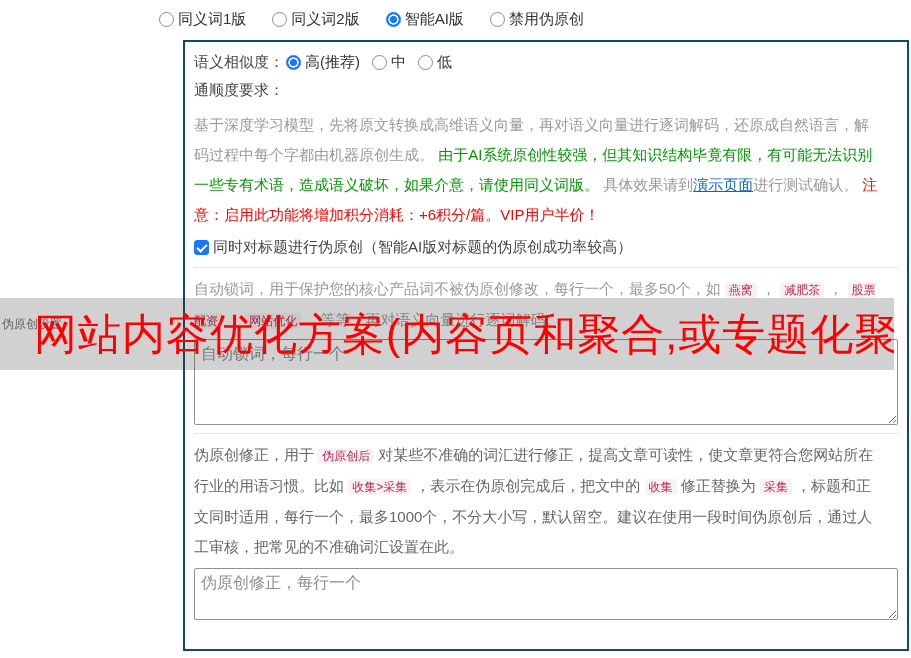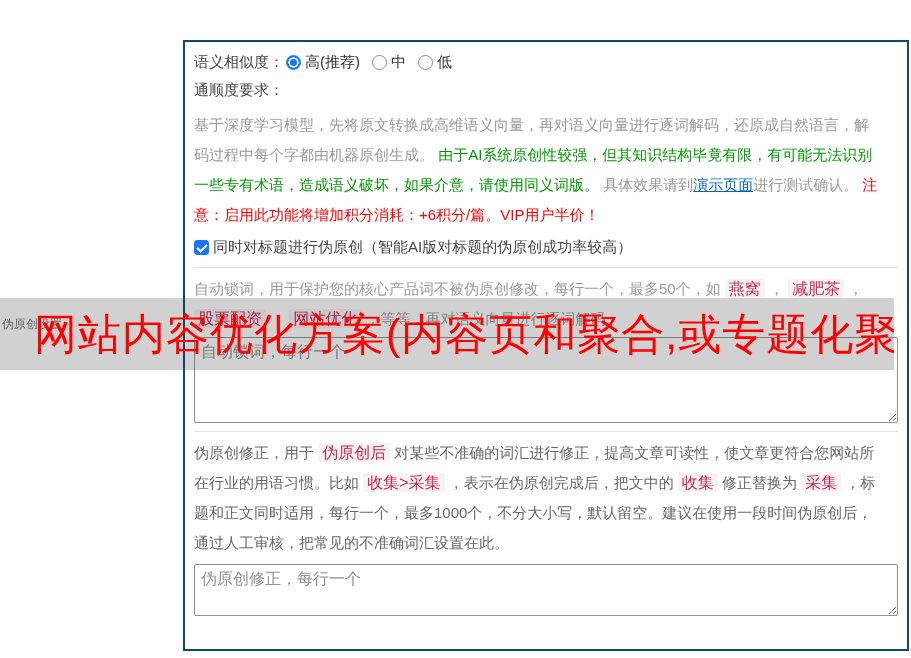--- a/index.html
+++ b/index.html
@@ -16,21 +16,21 @@
   .panel{position:absolute;left:183px;top:40px;width:726px;height:611px;border:2px solid #0c4a6e;box-sizing:border-box;padding:6px 9px 4px 9px;background:#fff;}
   .opt-row{display:flex;align-items:center;height:28px;font-size:15px;color:#444;}
   .radio-set{display:inline-flex;gap:12px;margin-left:2px;color:#333;}
 
   .desc{margin:6px 16px 0 0;font-size:15px;line-height:30px;}
   .seg-plain{}
   .seg-gray{color:#999;}
   .seg-green{color:#009900;}
   .seg-red{color:#ff0000;}
   .seg-link{color:#0066cc;text-decoration:underline;cursor:pointer;}
-  .seg-code{color:#c7254e;background:#f9f2f4;padding:1px 4px;border-radius:3px;font-size:16px;}
+  .seg-code{color:#c7254e;background:#f9f2f4;padding:1px 4px;border-radius:3px;font-size:12px;}
 
   .cb-row{display:flex;align-items:center;height:24px;margin-top:5px;font-size:15px;color:#444;cursor:pointer;}
   .checkbox{appearance:none;-webkit-appearance:none;width:15px;height:15px;border:1px solid #8c8c8c;border-radius:3px;background:#fff;margin:0 4px 0 0;position:relative;box-sizing:border-box;cursor:pointer;flex:0 0 auto;}
   .checkbox:checked{background:#1677ff;border-color:#1677ff;}
   .checkbox:checked::after{content:"";position:absolute;left:4px;top:1px;width:4px;height:8px;border:solid #fff;border-width:0 2px 2px 0;transform:rotate(45deg);}
 
   .divider{border-top:1px solid #e3e3e3;margin:8px 0 6px 0;height:0;}
 
   .desc2{color:#999;}
   .desc3{color:#666;}
@@ -45,20 +45,38 @@
 
   
   .overlay{position:absolute;left:0;top:298px;width:894px;height:72px;background:rgba(45,45,45,0.22);z-index:5;display:flex;align-items:center;overflow:hidden;pointer-events:none;}
   .overlay-text{font-size:43px;font-weight:normal;color:#ff0000;white-space:nowrap;padding-left:34px;letter-spacing:1px;line-height:72px;}
 </style>
 </head>
 <body>
 
 <div class="page">
 
+  <div class="mode-row">
+      <label class="radio-opt">
+        <input type="radio" class="radio" name="mode_group" style="">
+        <span>同义词1版</span>
+      </label>
+      <label class="radio-opt">
+        <input type="radio" class="radio" name="mode_group" style="">
+        <span>同义词2版</span>
+      </label>
+      <label class="radio-opt">
+        <input type="radio" class="radio" name="mode_group" checked="" style="">
+        <span>智能AI版</span>
+      </label>
+      <label class="radio-opt">
+        <input type="radio" class="radio" name="mode_group" style="">
+        <span>禁用伪原创</span>
+      </label>
+    </div>
 
   <div class="panel">
 
     <div class="opt-row">
       <span class="opt-label">语义相似度：</span>
       <span class="radio-set">
           <label class="radio-opt">
             <input type="radio" class="radio" name="panel-semantic" checked="" style="">
             <span>高(推荐)</span>
           </label>

